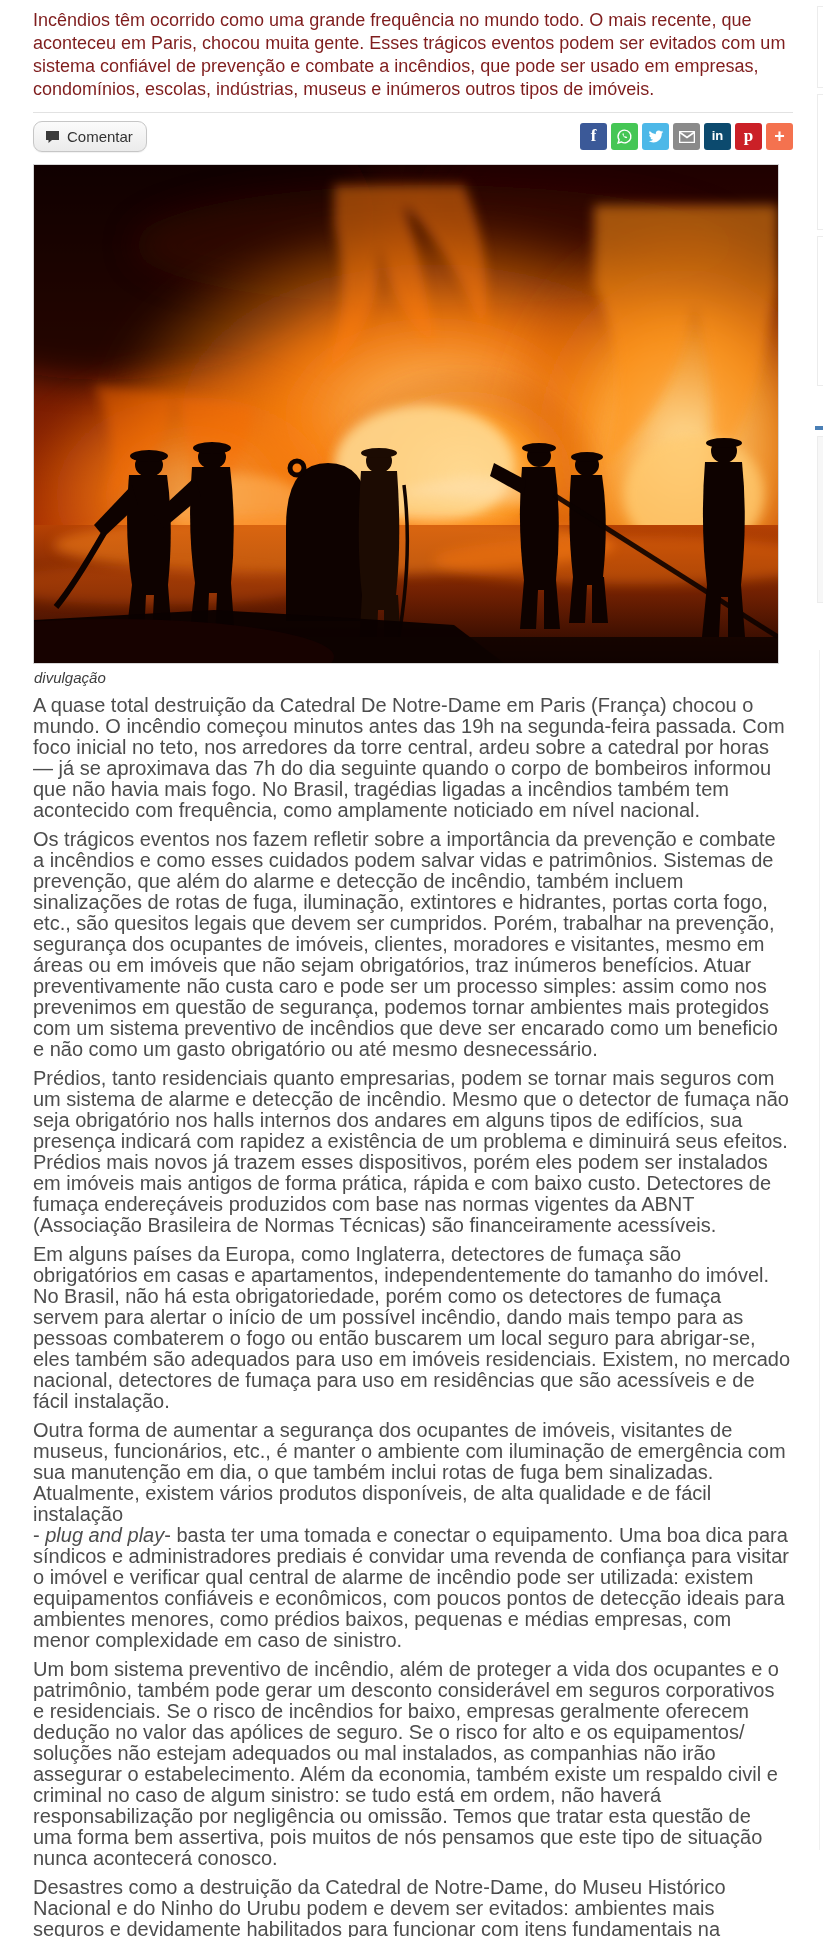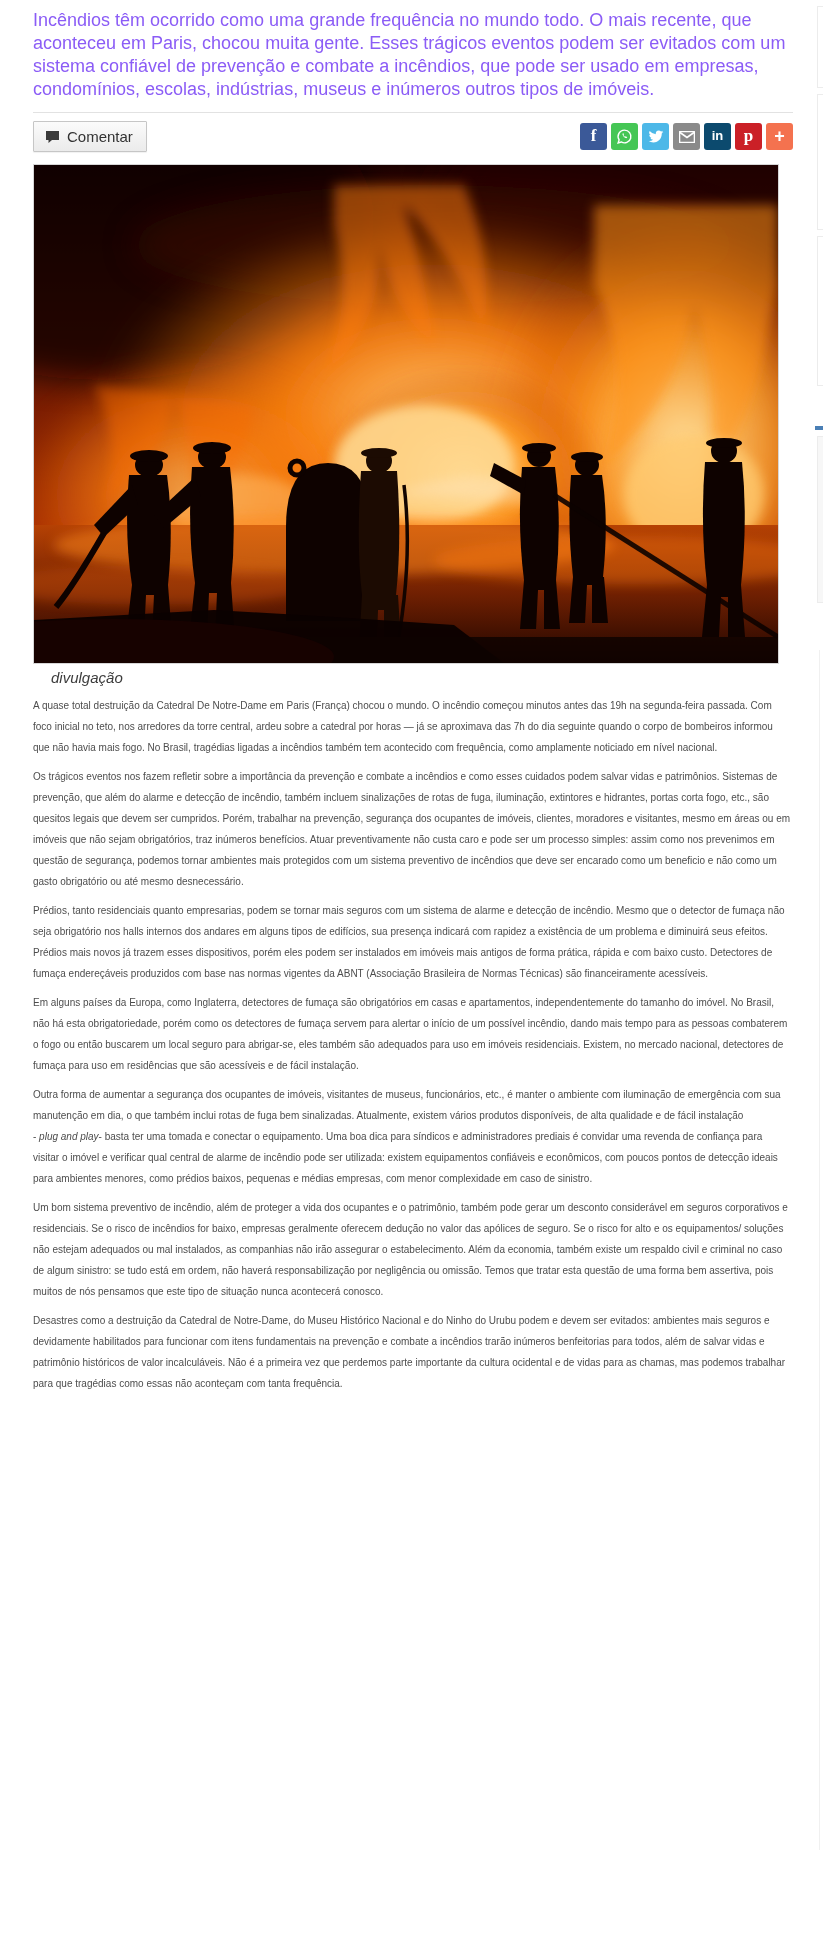--- a/index.html
+++ b/index.html
@@ -2,45 +2,45 @@
 <html><head>
 <meta charset="utf-8">
 <style>
   html,body{margin:0;padding:0;background:#fff;}
   .page{position:relative;width:823px;height:1937px;background:#fff;overflow:hidden;
         font-family:"Liberation Sans",sans-serif;}
   .content{position:absolute;left:33px;top:0;width:760px;}
 
   h1.title{margin:10px 0 0 0;font-size:30px;line-height:37px;font-weight:700;
            color:#2e2e2e;letter-spacing:-0.4px;white-space:pre-line;}
-  p.lead{margin:9px 0 0 0;font-size:18px;line-height:23px;color:#8b5cf6;}
+  p.lead{margin:9px 0 0 0;font-size:18px;line-height:23px;color:#7f1d1d;}
 
   hr.divider{margin:11px 0 0 0;border:none;border-top:1px solid #e2e2e2;height:0;}
 
   .actions-row{margin-top:8px;height:31px;display:flex;align-items:center;justify-content:space-between;}
   .comment-btn{display:inline-flex;align-items:center;gap:7px;padding:6px 13px 6px 11px;
-               background:linear-gradient(#fbfbfb,#ebebeb);border:1px solid #c6c6c6;border-radius:1px;
+               background:linear-gradient(#fbfbfb,#ebebeb);border:1px solid #c6c6c6;border-radius:9px;
                font-family:"Liberation Sans",sans-serif;font-size:15px;color:#333;cursor:pointer;
                box-shadow:0 1px 1px rgba(0,0,0,0.06);}
   .share-row{display:flex;align-items:center;}
   .share-btn{width:27px;height:27px;border-radius:3px;margin-left:4px;display:flex;
              align-items:center;justify-content:center;color:#fff;text-decoration:none;
              font-size:15px;font-weight:700;line-height:1;}
   .share-btn .txt{transform:translateY(-1px);}
   .share-btn.serifish{font-family:"Liberation Serif",serif;font-size:17px;}
 
   .source-line{margin-top:25px;font-size:13px;color:#9c9c9c;}
 
   figure.photo-figure{margin:12px 0 0 0;width:746px;}
   .photo-frame{width:744px;height:498px;border:1px solid #d6d6d6;background:#1c0300;}
   .photo-frame svg{display:block;width:100%;height:100%;}
-  figcaption{font-style:italic;font-size:15px;color:#3c3c3c;padding:5px 0 0 1px;margin-left:17px;}
+  figcaption{font-style:italic;font-size:15px;color:#3c3c3c;padding:5px 0 0 1px;}
 
   .body-text{margin-top:9px;}
-  .body-text p{margin:0 0 8px 0;font-size:10px;line-height:21px;color:#4d4d4d;width:758px;}
+  .body-text p{margin:0 0 8px 0;font-size:20px;line-height:21px;color:#4d4d4d;width:758px;}
 
   
   .edge{position:absolute;top:0;right:0;width:10px;height:1937px;}
   .edge .frag{position:absolute;left:4px;width:6px;background:#fff;
               border:1px solid #ececec;border-right:none;}
   .edge .bluebar{position:absolute;left:2px;width:8px;height:4px;}
   .edge .panel{position:absolute;left:4px;width:6px;background:#f7f7f7;border:1px solid #ececec;border-right:none;}
   .edge .tall{position:absolute;left:6px;width:4px;border-left:1px solid #f0f0f0;}
 </style>
 </head>

